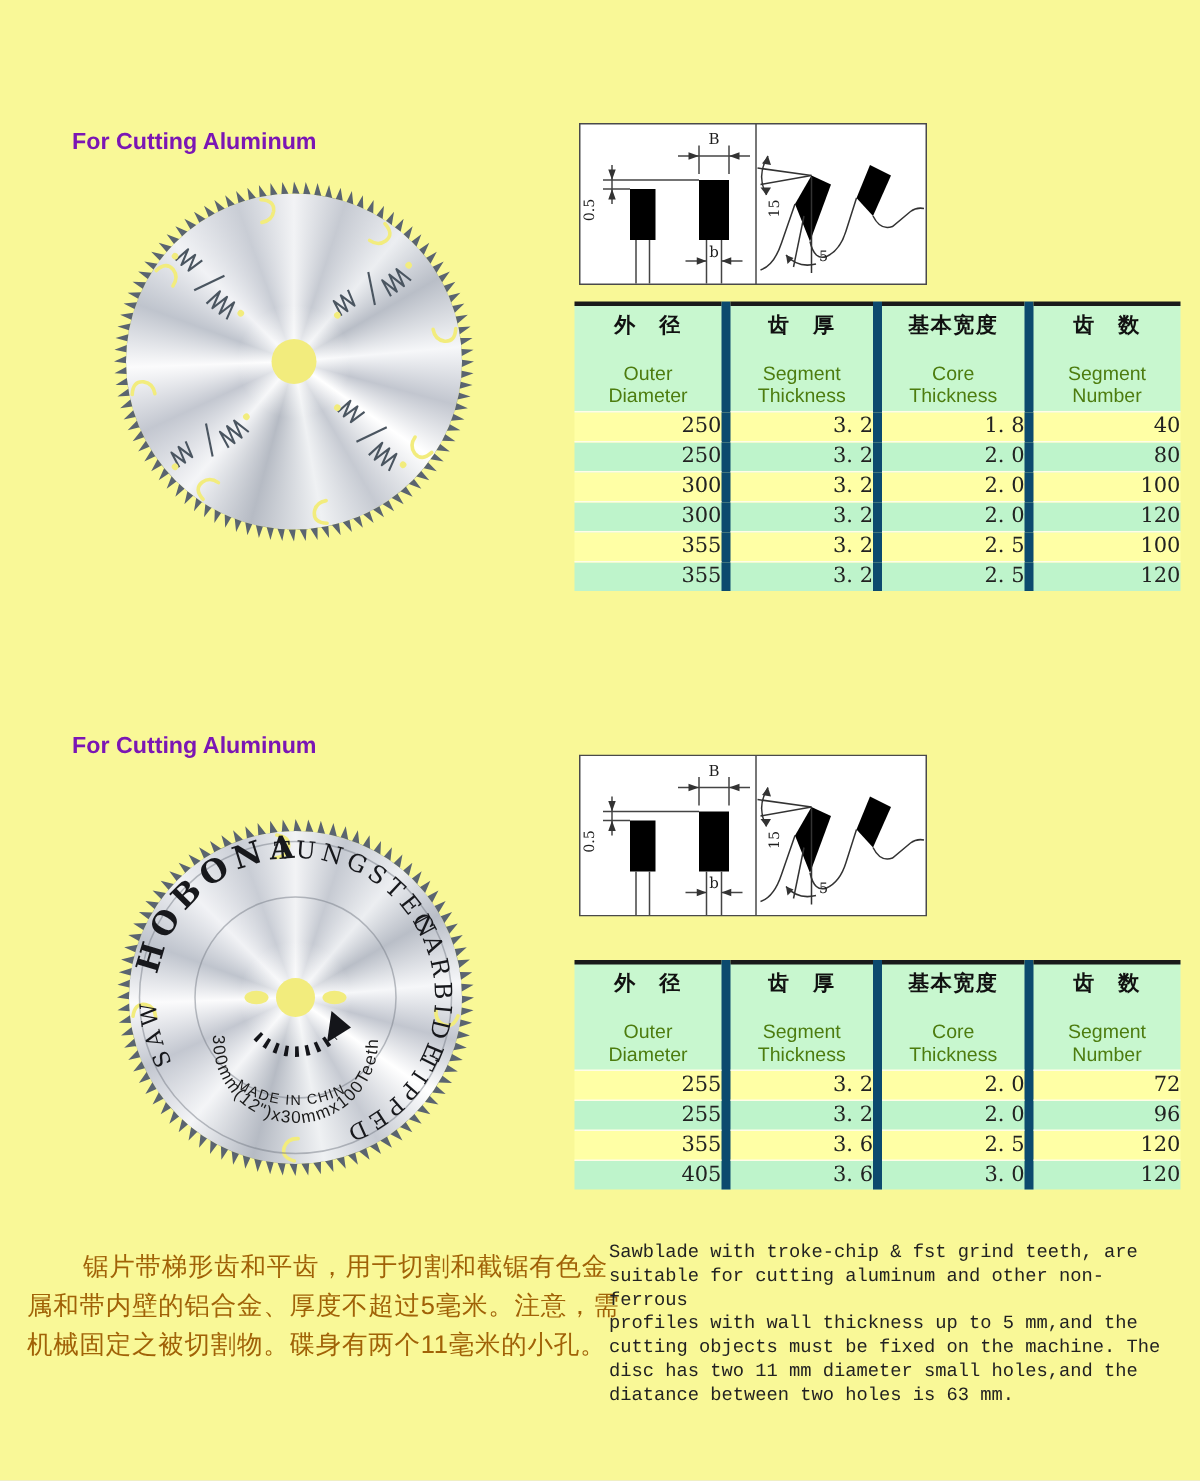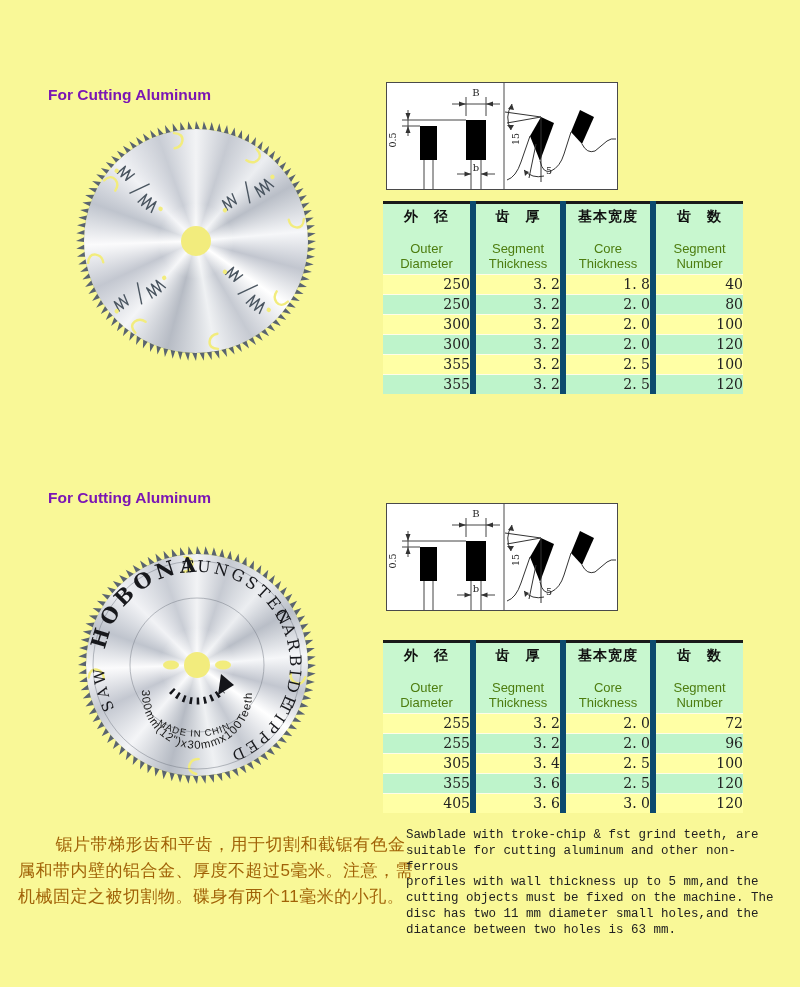--- a/index.html
+++ b/index.html
@@ -23,21 +23,21 @@
       conic-gradient(from 0deg,
         #f2f3f5 0deg,#c6cad2 18deg,#eceef1 40deg,#b9bec7 60deg,#f6f7f9 85deg,
         #c2c6cf 105deg,#ffffff 125deg,#c6cad2 150deg,#eff1f3 170deg,#b6bbc4 195deg,
         #f4f5f7 220deg,#c3c7d0 245deg,#fbfbfc 268deg,#bfc4cd 290deg,#f1f2f5 315deg,
         #c9cdd5 340deg,#f2f3f5 360deg);}
   .blade svg{position:absolute;inset:0;overflow:visible}
 
   .diagram-slot{position:absolute;width:232px;height:108px}
   .diagram-slot svg text{font-family:"DejaVu Serif",serif;fill:#1e1e1e}
 
-  table.spec{position:absolute;width:360px;border-collapse:collapse;table-layout:fixed;
+  table.spec{position:absolute;width:404px;border-collapse:collapse;table-layout:fixed;
     border-top:3px solid var(--table-top-line)}
   table.spec th{background:var(--table-header-green);padding:4px 0 3px;font-weight:400;vertical-align:top}
   table.spec th .zh{font-size:14px;font-weight:700;color:#111;letter-spacing:1px;line-height:1.15}
   table.spec th .en{font-size:13px;color:#4d7c0f;white-space:pre-line;line-height:1.12;margin-top:18px}
   table.spec td{font-family:"DejaVu Serif",serif;font-size:14px;color:#222;text-align:right;
     height:19px;line-height:19px;padding:0;border-top:1px solid #FFFDE8}
   table.spec tbody tr:nth-child(odd) td{background:var(--row-yellow)}
   table.spec tbody tr:nth-child(even) td{background:var(--row-green)}
   table.spec th+th, table.spec td+td{border-left:6px solid #0c4a6e}
 
@@ -379,26 +379,20 @@
           <td>2. 0</td>
           <td>72</td>
         </tr>
         <tr>
           <td>255</td>
           <td>3. 2</td>
           <td>2. 0</td>
           <td>96</td>
         </tr>
         <tr>
-          <td>305</td>
-          <td>3. 4</td>
-          <td>2. 5</td>
-          <td>100</td>
-        </tr>
-        <tr>
           <td>355</td>
           <td>3. 6</td>
           <td>2. 5</td>
           <td>120</td>
         </tr>
         <tr>
           <td>405</td>
           <td>3. 6</td>
           <td>3. 0</td>
           <td>120</td>

